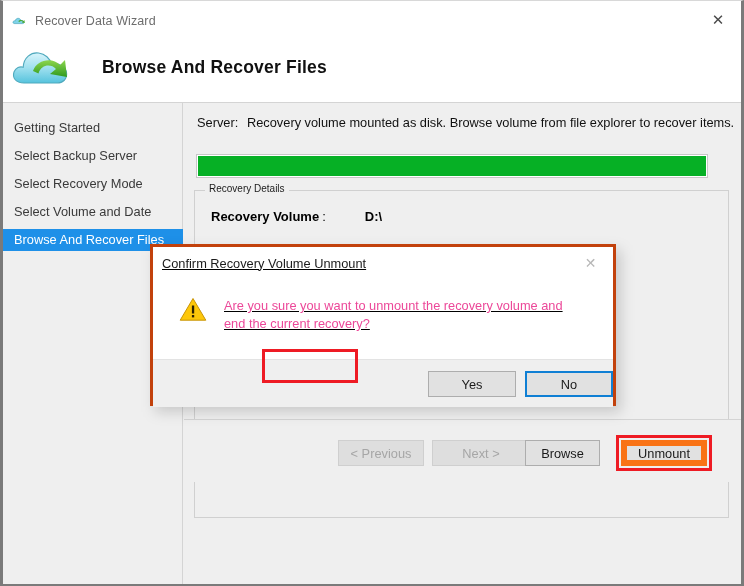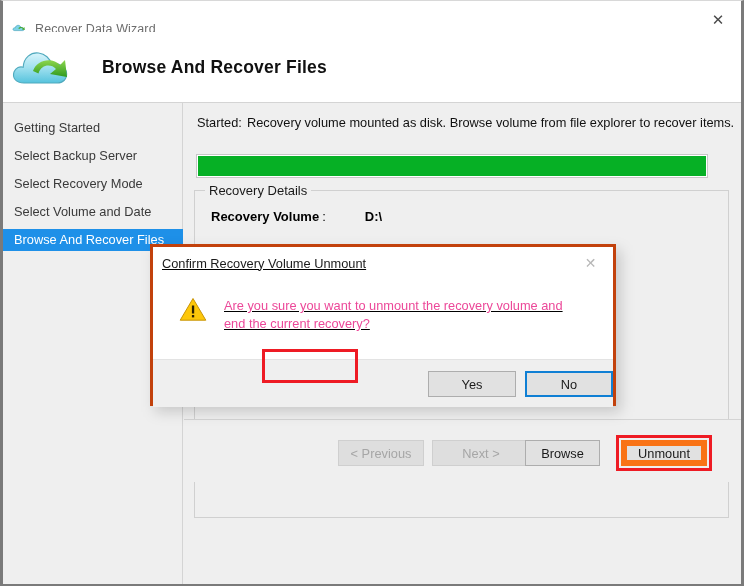--- a/index.html
+++ b/index.html
@@ -22,21 +22,21 @@
     border-top: 1px solid #d8d8d8;
   }
 
   
   .titlebar {
     position: absolute;
     left: 0; top: 4px;
     width: 738px; height: 31px;
     background: #ffffff;
     display: flex;
-    align-items: flex-end;
+    align-items: center;
   }
   .tb-icon {
     width: 16px; height: 16px;
     margin-left: 9px; margin-right: 7px;
     position: relative;
   }
   .tb-title {
     font-size: 12.5px;
     color: #6d6d6d;
     letter-spacing: 0.1px;
@@ -145,21 +145,21 @@
     position: absolute;
     left: 11px; top: 87px;
     width: 535px; height: 328px;
     border: 1px solid #d0d0d0;
   }
   .groupbox-legend {
     position: absolute;
     left: 10px; top: -8px;
     background: #efefef;
     padding: 0 4px;
-    font-size: 13px;
+    font-size: 10px;
     color: #1a1a1a;
   }
   .detail-row {
     position: absolute;
     left: 16px; top: 18px;
     display: flex;
     font-size: 13px;
     font-weight: bold;
     color: #000000;
     white-space: nowrap;
@@ -365,21 +365,21 @@
       <div class="nav-item">Getting Started</div>
       <div class="nav-item">Select Backup Server</div>
       <div class="nav-item">Select Recovery Mode</div>
       <div class="nav-item">Select Volume and Date</div>
       <div class="nav-item selected">Browse And Recover Files</div>
     </div>
 
     <div class="content">
 
       <div class="status-row">
-        <span class="status-label">Started:</span>
+        <span class="status-label">Server:</span>
         <span class="status-text">Recovery volume mounted as disk. Browse volume from file explorer to recover items.</span>
       </div>
 
       <div class="progress-outer">
         <div class="progress-fill" id="progress-fill" style="width: 100%; background: rgb(6, 176, 37);"></div>
       </div>
 
       <div class="groupbox">
         <span class="groupbox-legend">Recovery Details</span>
         <div class="detail-row">

